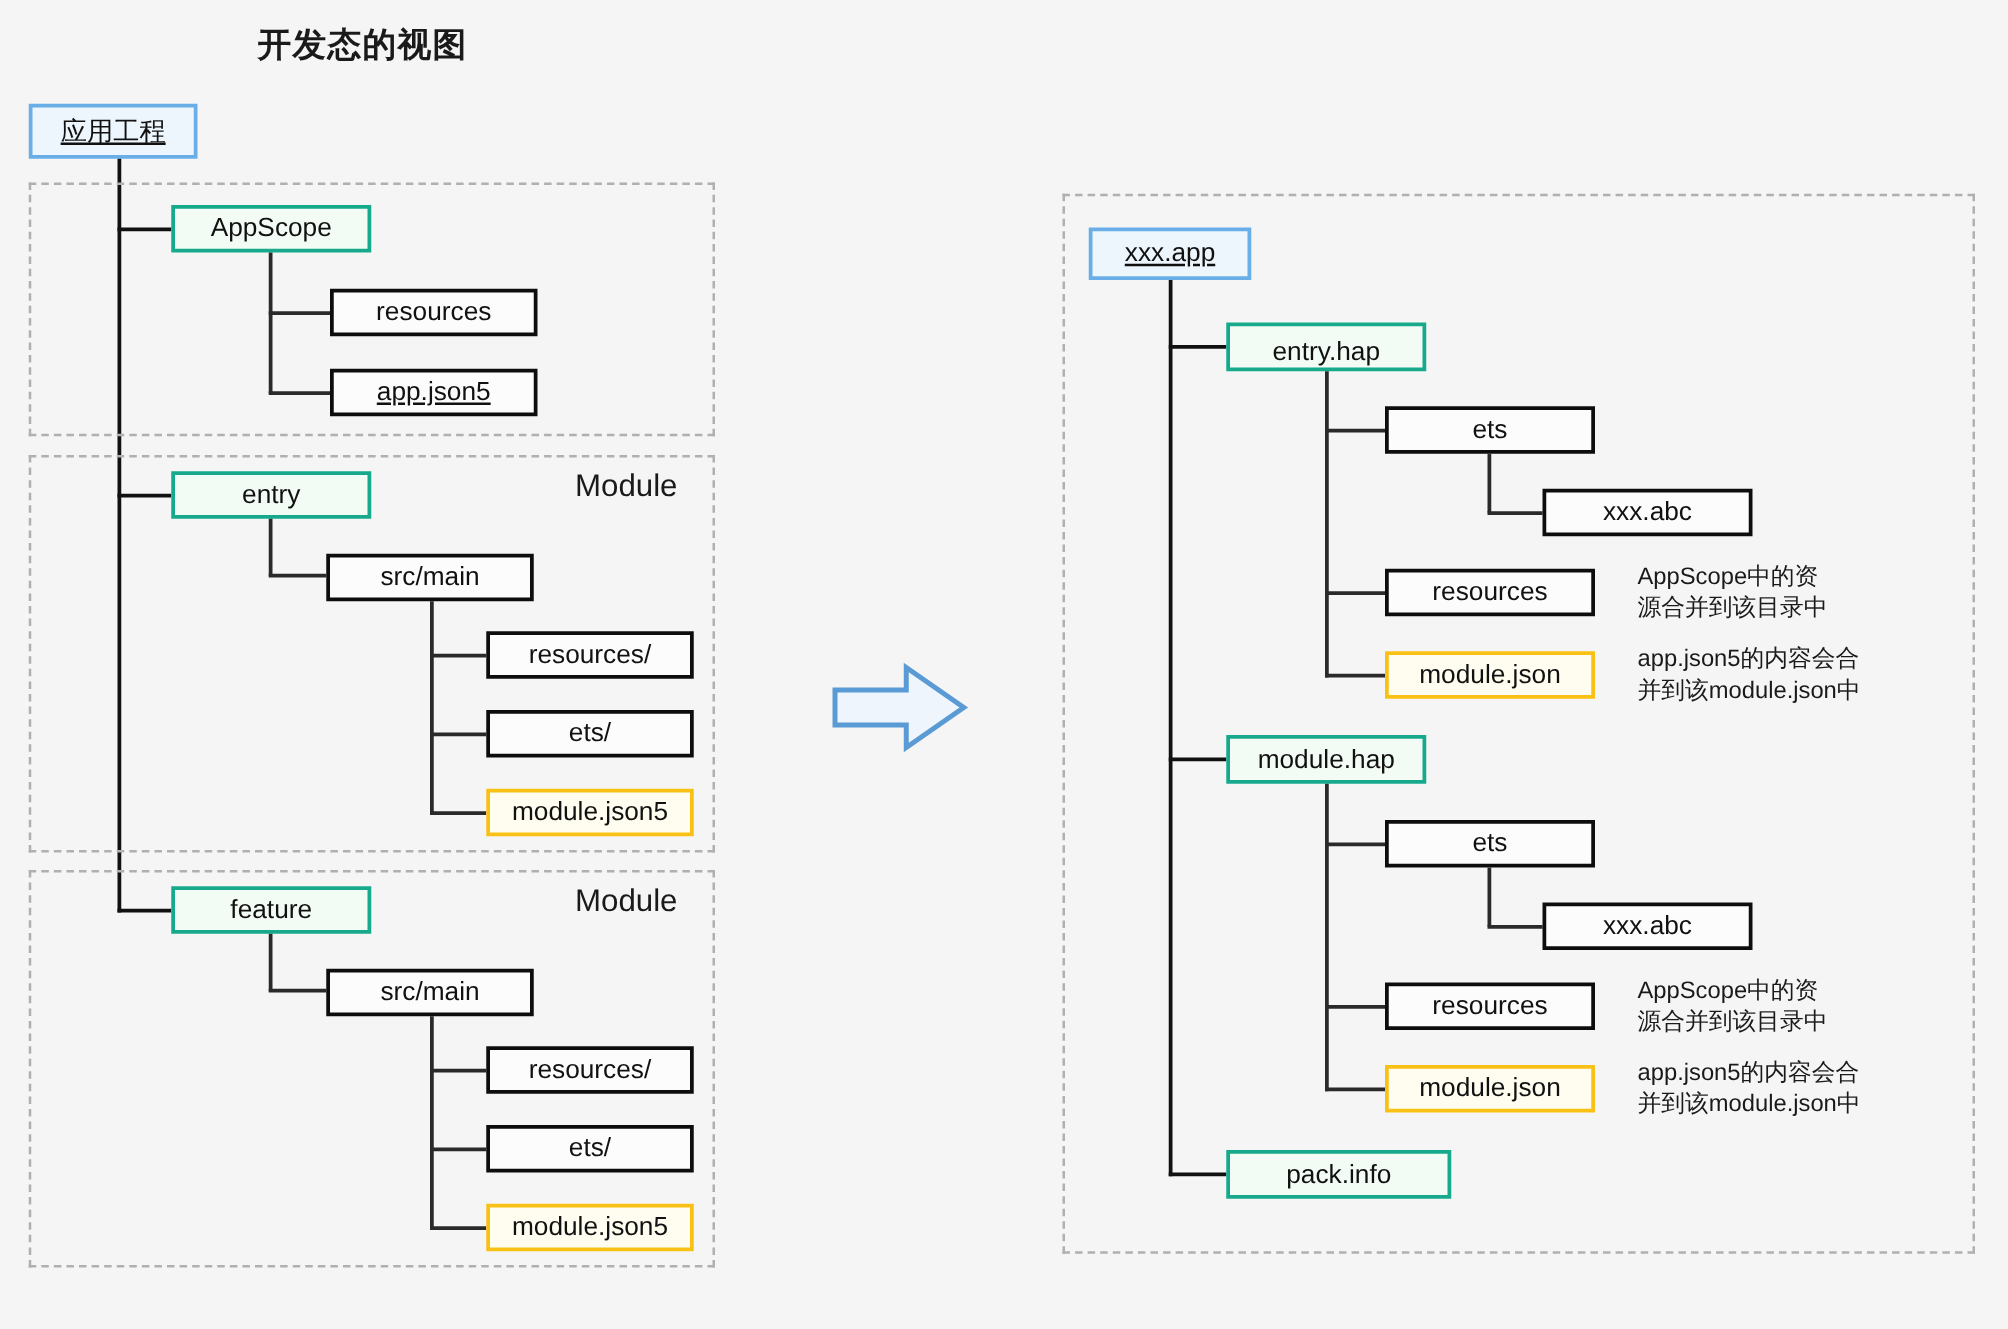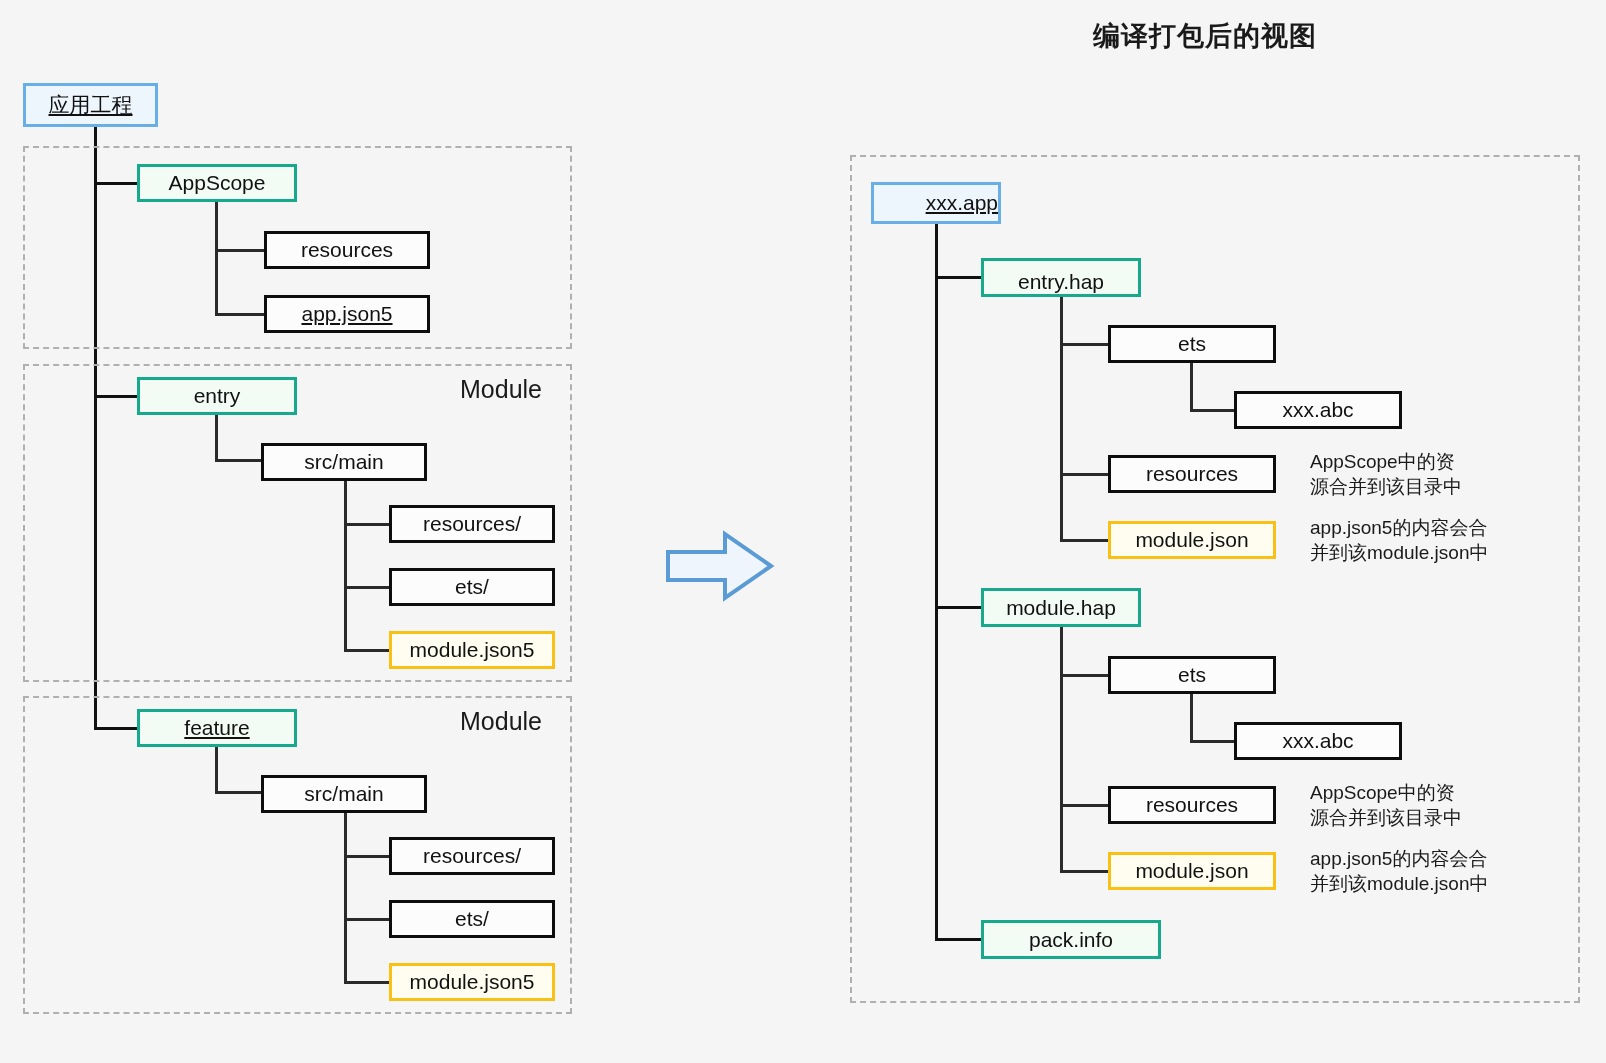--- a/index.html
+++ b/index.html
@@ -81,20 +81,21 @@
   }
   .arrow {
     position: absolute;
   }
 </style>
 </head>
 <body>
 
 <div id="canvas">
 
+  <div class="title" style="left:140px; top:18px; width:300px;">开发态的视图</div>
 
   <div class="node blue" style="left:23px; top:83px; width:135px; height:44px;">
     <span>应用工程</span>
   </div>
 
   <div class="conn v" style="left:94px; top:127px; height:603px;"></div>
 
   <div class="dashgroup" style="left:23px; top:146px; width:549px; height:203px;"></div>
 
   <div class="conn h" style="left:94px; top:182px; width:46px;"></div>
@@ -142,21 +143,21 @@
 
   <div class="conn h thin" style="left:344px; top:649px; width:48px;"></div>
   <div class="node amber" style="left:389px; top:631px; width:166px; height:38px;">
     <span>module.json5</span>
   </div>
 
   <div class="dashgroup" style="left:23px; top:696px; width:549px; height:318px;"></div>
   <div class="grouplabel" style="left:460px; top:707px;">Module</div>
 
   <div class="conn h" style="left:94px; top:727px; width:46px;"></div>
-  <div class="node teal" style="left:137px; top:709px; width:160px; height:38px;text-decoration:underline;">
+  <div class="node teal" style="left:137px; top:709px; width:160px; height:38px;">
     <span>feature</span>
   </div>
 
   <div class="conn v thin" style="left:215px; top:747px; height:46px;"></div>
   <div class="conn h thin" style="left:215px; top:791px; width:52px;"></div>
   <div class="node plain" style="left:261px; top:775px; width:166px; height:38px;">
     <span>src/main</span>
   </div>
 
   <div class="conn v thin" style="left:344px; top:813px; height:170px;"></div>
@@ -173,25 +174,24 @@
 
   <div class="conn h thin" style="left:344px; top:981px; width:48px;"></div>
   <div class="node amber" style="left:389px; top:963px; width:166px; height:38px;">
     <span>module.json5</span>
   </div>
 
   <svg class="arrow" style="left:665px; top:530px;" width="110" height="72" viewBox="0 0 110 72">
     <polygon points="3,22 60,22 60,4 106,36 60,68 60,50 3,50" fill="#eef5fc" stroke="#5b9bd5" stroke-width="4" stroke-linejoin="miter"></polygon>
   </svg>
 
-  <div class="title" style="left:1045px; top:18px; width:320px;">编译打包后的视图</div>
 
   <div class="dashgroup" style="left:850px; top:155px; width:730px; height:848px;"></div>
 
-  <div class="node blue" style="left:871px; top:182px; width:130px; height:42px;justify-content:flex-end;">
+  <div class="node blue" style="left:871px; top:182px; width:130px; height:42px;">
     <span>xxx.app</span>
   </div>
 
   <div class="conn v" style="left:935px; top:224px; height:717px;"></div>
 
   <div class="conn h" style="left:935px; top:276px; width:50px;"></div>
   <div class="node teal" style="left:981px; top:258px; width:160px; height:39px;align-items:flex-end;">
     <span>entry.hap</span>
   </div>
 

